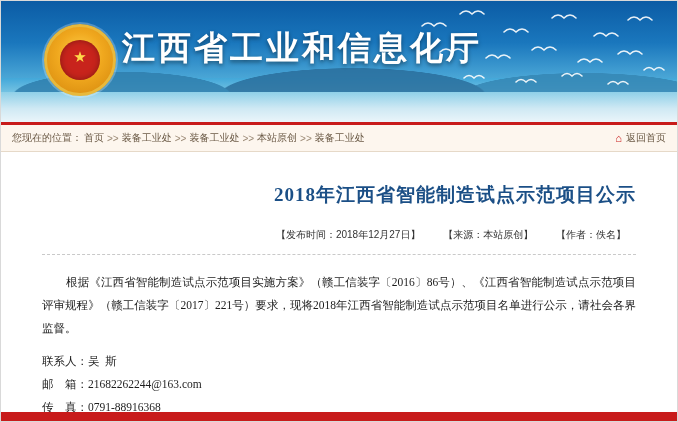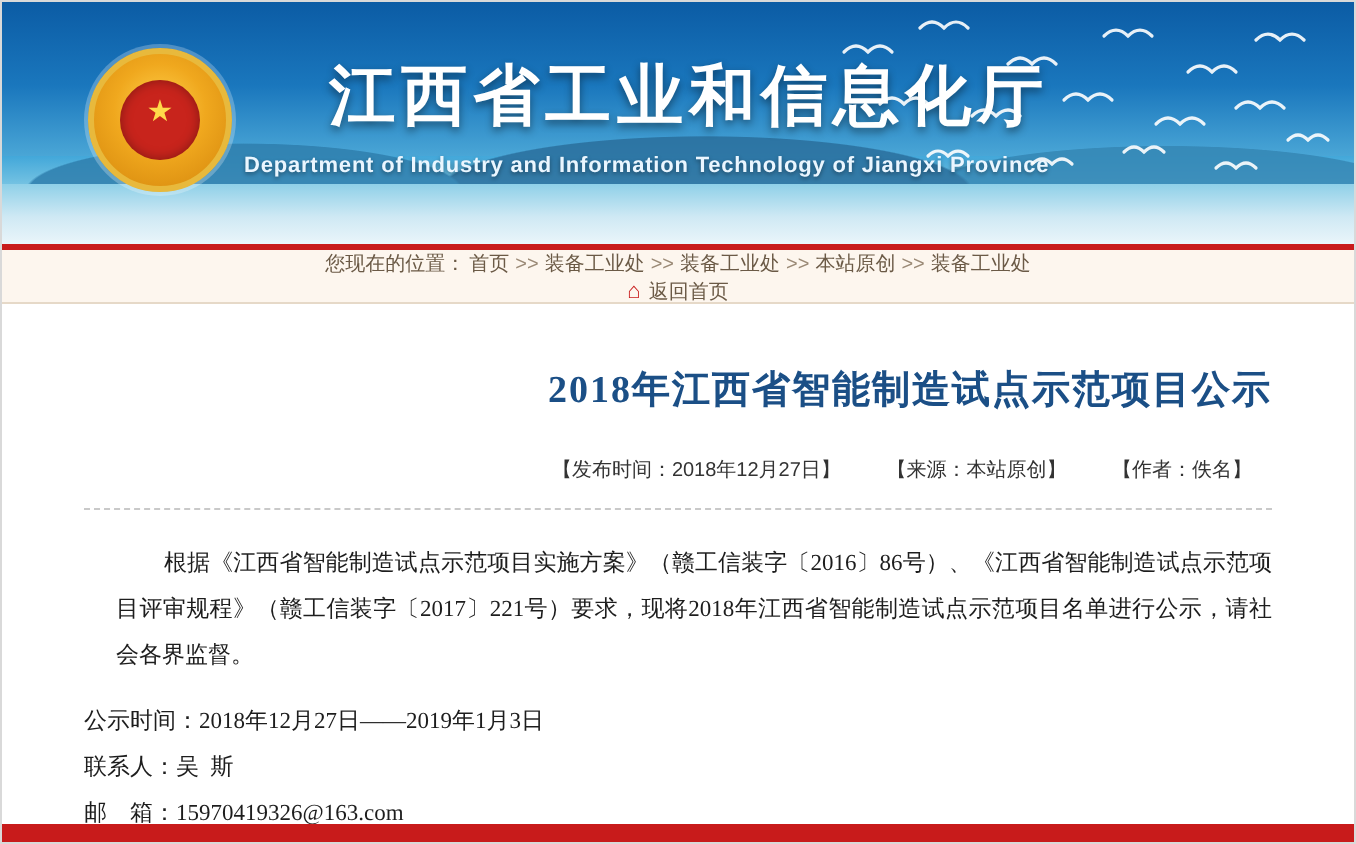--- a/index.html
+++ b/index.html
@@ -53,21 +53,21 @@
     position:absolute;left:50%;top:50%;transform:translate(-50%,-50%);
     width:40px;height:40px;border-radius:50%;
     background:#c8241c;
     box-shadow:inset 0 0 6px rgba(0,0,0,.35);
   }
   .emblem .star{
     position:absolute;left:50%;top:44%;transform:translate(-50%,-50%);
     color:#ffd94a;font-size:15px;line-height:1;
   }
   .titles{
-    position:absolute;left:122px;top:26px;text-align:right;
+    position:absolute;left:122px;top:26px;
   }
   .title-cn{
     font-family:"Liberation Serif","DejaVu Serif",serif;
     font-size:33px;font-weight:bold;color:#ffffff;
     letter-spacing:3px;
     text-shadow:0 2px 4px rgba(0,0,0,.45);
     white-space:nowrap;
   }
   .title-en{
     margin-top:6px;
@@ -81,21 +81,21 @@
   }
   
   .redline{height:3px;background:#c81b1b;}
   
   .crumbbar{
     height:26px;
     background:#fdf6ee;
     border-bottom:1px solid #e6d9c8;
     display:flex;align-items:center;
     padding:0 12px;
-    font-size:10px;color:#6b5a46;flex-direction:column;
+    font-size:10px;color:#6b5a46;
   }
   .crumbbar .crumbs{display:flex;align-items:center;gap:2px;white-space:nowrap;}
   .crumbbar a{color:#6b5a46;text-decoration:none;}
   .crumbbar .sep{color:#9b8a76;margin:0 1px;}
   .crumbbar .spacer{flex:1;}
   .home-link{display:flex;align-items:center;gap:4px;color:#c81b1b;font-size:10px;}
   .home-icon{color:#c81b1b;font-size:11px;line-height:1;}
   
   .article{
     padding:26px 42px 0 42px;
@@ -117,21 +117,20 @@
   .meta-rule{
     margin-top:12px;
     border-top:1px dashed #c9c9c9;
   }
   .body-text{
     margin-top:16px;
     font-family:"Liberation Serif","DejaVu Serif",serif;
     font-size:11.5px;color:#1d1d1d;
     line-height:2.0;
     text-align:justify;
-    margin-left:16px;
   }
   .body-text p{margin:0;}
   .indent{text-indent:24px;}
   .info-list{
     margin-top:10px;
     font-family:"Liberation Serif","DejaVu Serif",serif;
     font-size:11.5px;color:#1d1d1d;
     line-height:2.0;
   }
   .info-list div{white-space:pre;}
@@ -157,21 +156,20 @@
     <div class="waterline"></div>
     <div class="water"></div>
 
     <div class="emblem">
       <div class="inner"></div>
       <div class="star">★</div>
     </div>
 
     <div class="titles">
       <div class="title-cn">江西省工业和信息化厅</div>
-      <div class="title-en">Department of Industry and Information Technology of Jiangxi Province</div>
     </div>
 
     <svg class="birds" viewBox="0 0 260 96">
       <g fill="none" stroke="#ffffff" stroke-width="1.6" stroke-linecap="round" opacity="0.9">
         <path d="M10 20 q6 -6 12 0 q6 -6 12 0"></path>
         <path d="M48 8 q6 -6 12 0 q6 -6 12 0"></path>
         <path d="M92 26 q6 -6 12 0 q6 -6 12 0"></path>
         <path d="M140 12 q6 -6 12 0 q6 -6 12 0"></path>
         <path d="M182 30 q6 -6 12 0 q6 -6 12 0"></path>
         <path d="M216 14 q6 -6 12 0 q6 -6 12 0"></path>
@@ -219,23 +217,22 @@
       <span>【来源：本站原创】</span>
       <span>【作者：佚名】</span>
     </div>
     <div class="meta-rule"></div>
 
     <div class="body-text">
       <p class="indent">根据《江西省智能制造试点示范项目实施方案》（赣工信装字〔2016〕86号）、《江西省智能制造试点示范项目评审规程》（赣工信装字〔2017〕221号）要求，现将2018年江西省智能制造试点示范项目名单进行公示，请社会各界监督。</p>
     </div>
 
     <div class="info-list">
-      <div>公示时间：2018年12月27日——2019年1月3日</div>
       <div>联系人：吴  斯</div>
-      <div>邮    箱：15970419326@163.com</div>
+      <div>邮    箱：21682262244@163.com</div>
       <div>传    真：0791-88916368</div>
     </div>
 
   </div>
 
   <div class="bottombar"></div>
   <div class="page-frame"></div>
 </div>
 
 </body></html>

